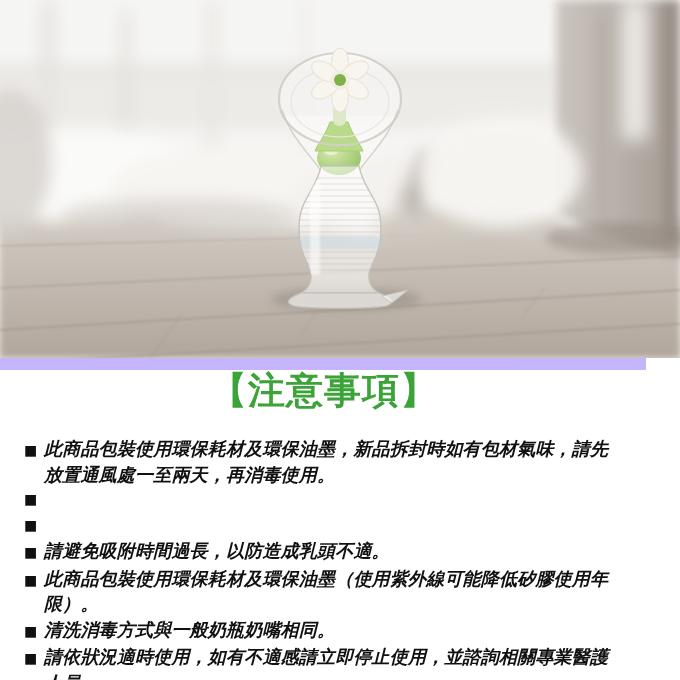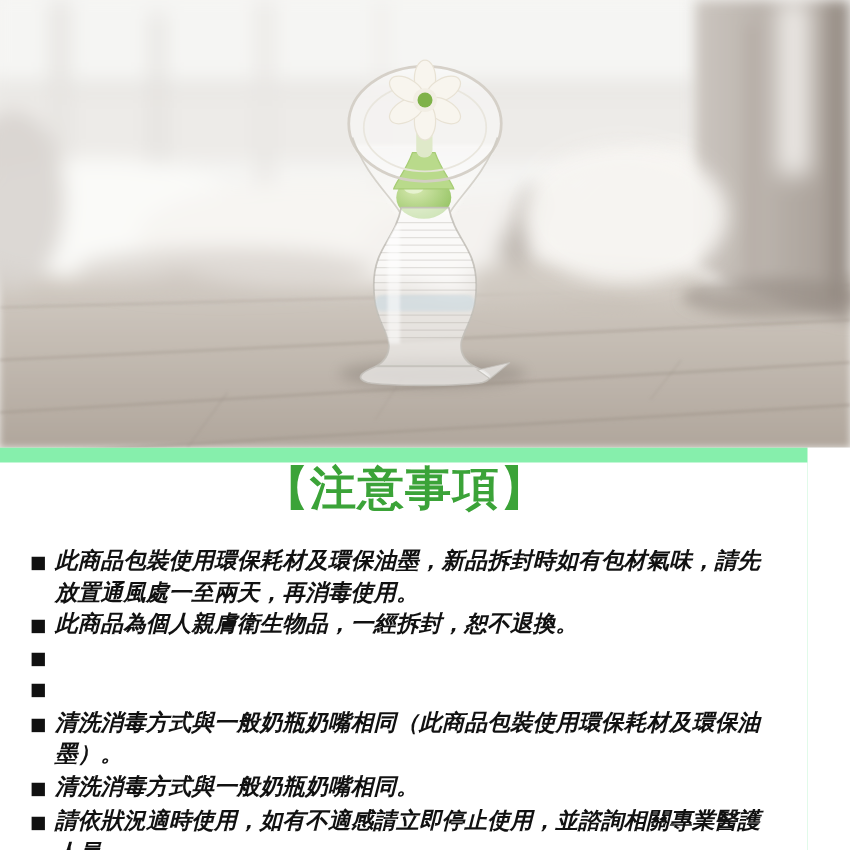--- a/index.html
+++ b/index.html
@@ -2,21 +2,21 @@
 <html><head>
 <meta charset="utf-8">
 <style>
   html,body{
     margin:0; padding:0;
     width:680px; height:680px;
     overflow:hidden;
     background:#ffffff;
     font-family:"DejaVu Sans","Liberation Sans",sans-serif;
   }
-  .page{width:646px;height:680px;background:#86efac;}
+  .page{width:646px;height:680px;background:#c4b5fd;}
   
   .photo{
     position:relative;
     width:680px;height:358px;
     overflow:hidden;
     background:#eef0ef;
   }
   .photo svg{display:block;}
   
   .content{
@@ -213,31 +213,31 @@
 
   <div class="content">
     <h1 class="heading">【注意事項】</h1>
     <ul class="notices">
       <li>
         <span class="bullet">■</span>
         <span class="txt">此商品包裝使用環保耗材及環保油墨，新品拆封時如有包材氣味，請先放置通風處一至兩天，再消毒使用。</span>
       </li>
       <li>
         <span class="bullet">■</span>
-        <span class="txt">此商品為個人親膚衛生物品，一經拆封，恕不退換。</span>
-      </li>
-      <li>
-        <span class="bullet">■</span>
-      </li>
-      <li>
-        <span class="bullet">■</span>
-      </li>
-      <li>
-        <span class="bullet">■</span>
-        <span class="txt">清洗消毒方式與一般奶瓶奶嘴相同（此商品包裝使用環保耗材及環保油墨）。</span>
+      </li>
+      <li>
+        <span class="bullet">■</span>
+      </li>
+      <li>
+        <span class="bullet">■</span>
+        <span class="txt">請避免吸附時間過長，以防造成乳頭不適。</span>
+      </li>
+      <li>
+        <span class="bullet">■</span>
+        <span class="txt">此商品包裝使用環保耗材及環保油墨（使用紫外線可能降低矽膠使用年限）。</span>
       </li>
       <li>
         <span class="bullet">■</span>
         <span class="txt">清洗消毒方式與一般奶瓶奶嘴相同。</span>
       </li>
       <li>
         <span class="bullet">■</span>
         <span class="txt">請依狀況適時使用，如有不適感請立即停止使用，並諮詢相關專業醫護人員。</span>
       </li>
     </ul>

